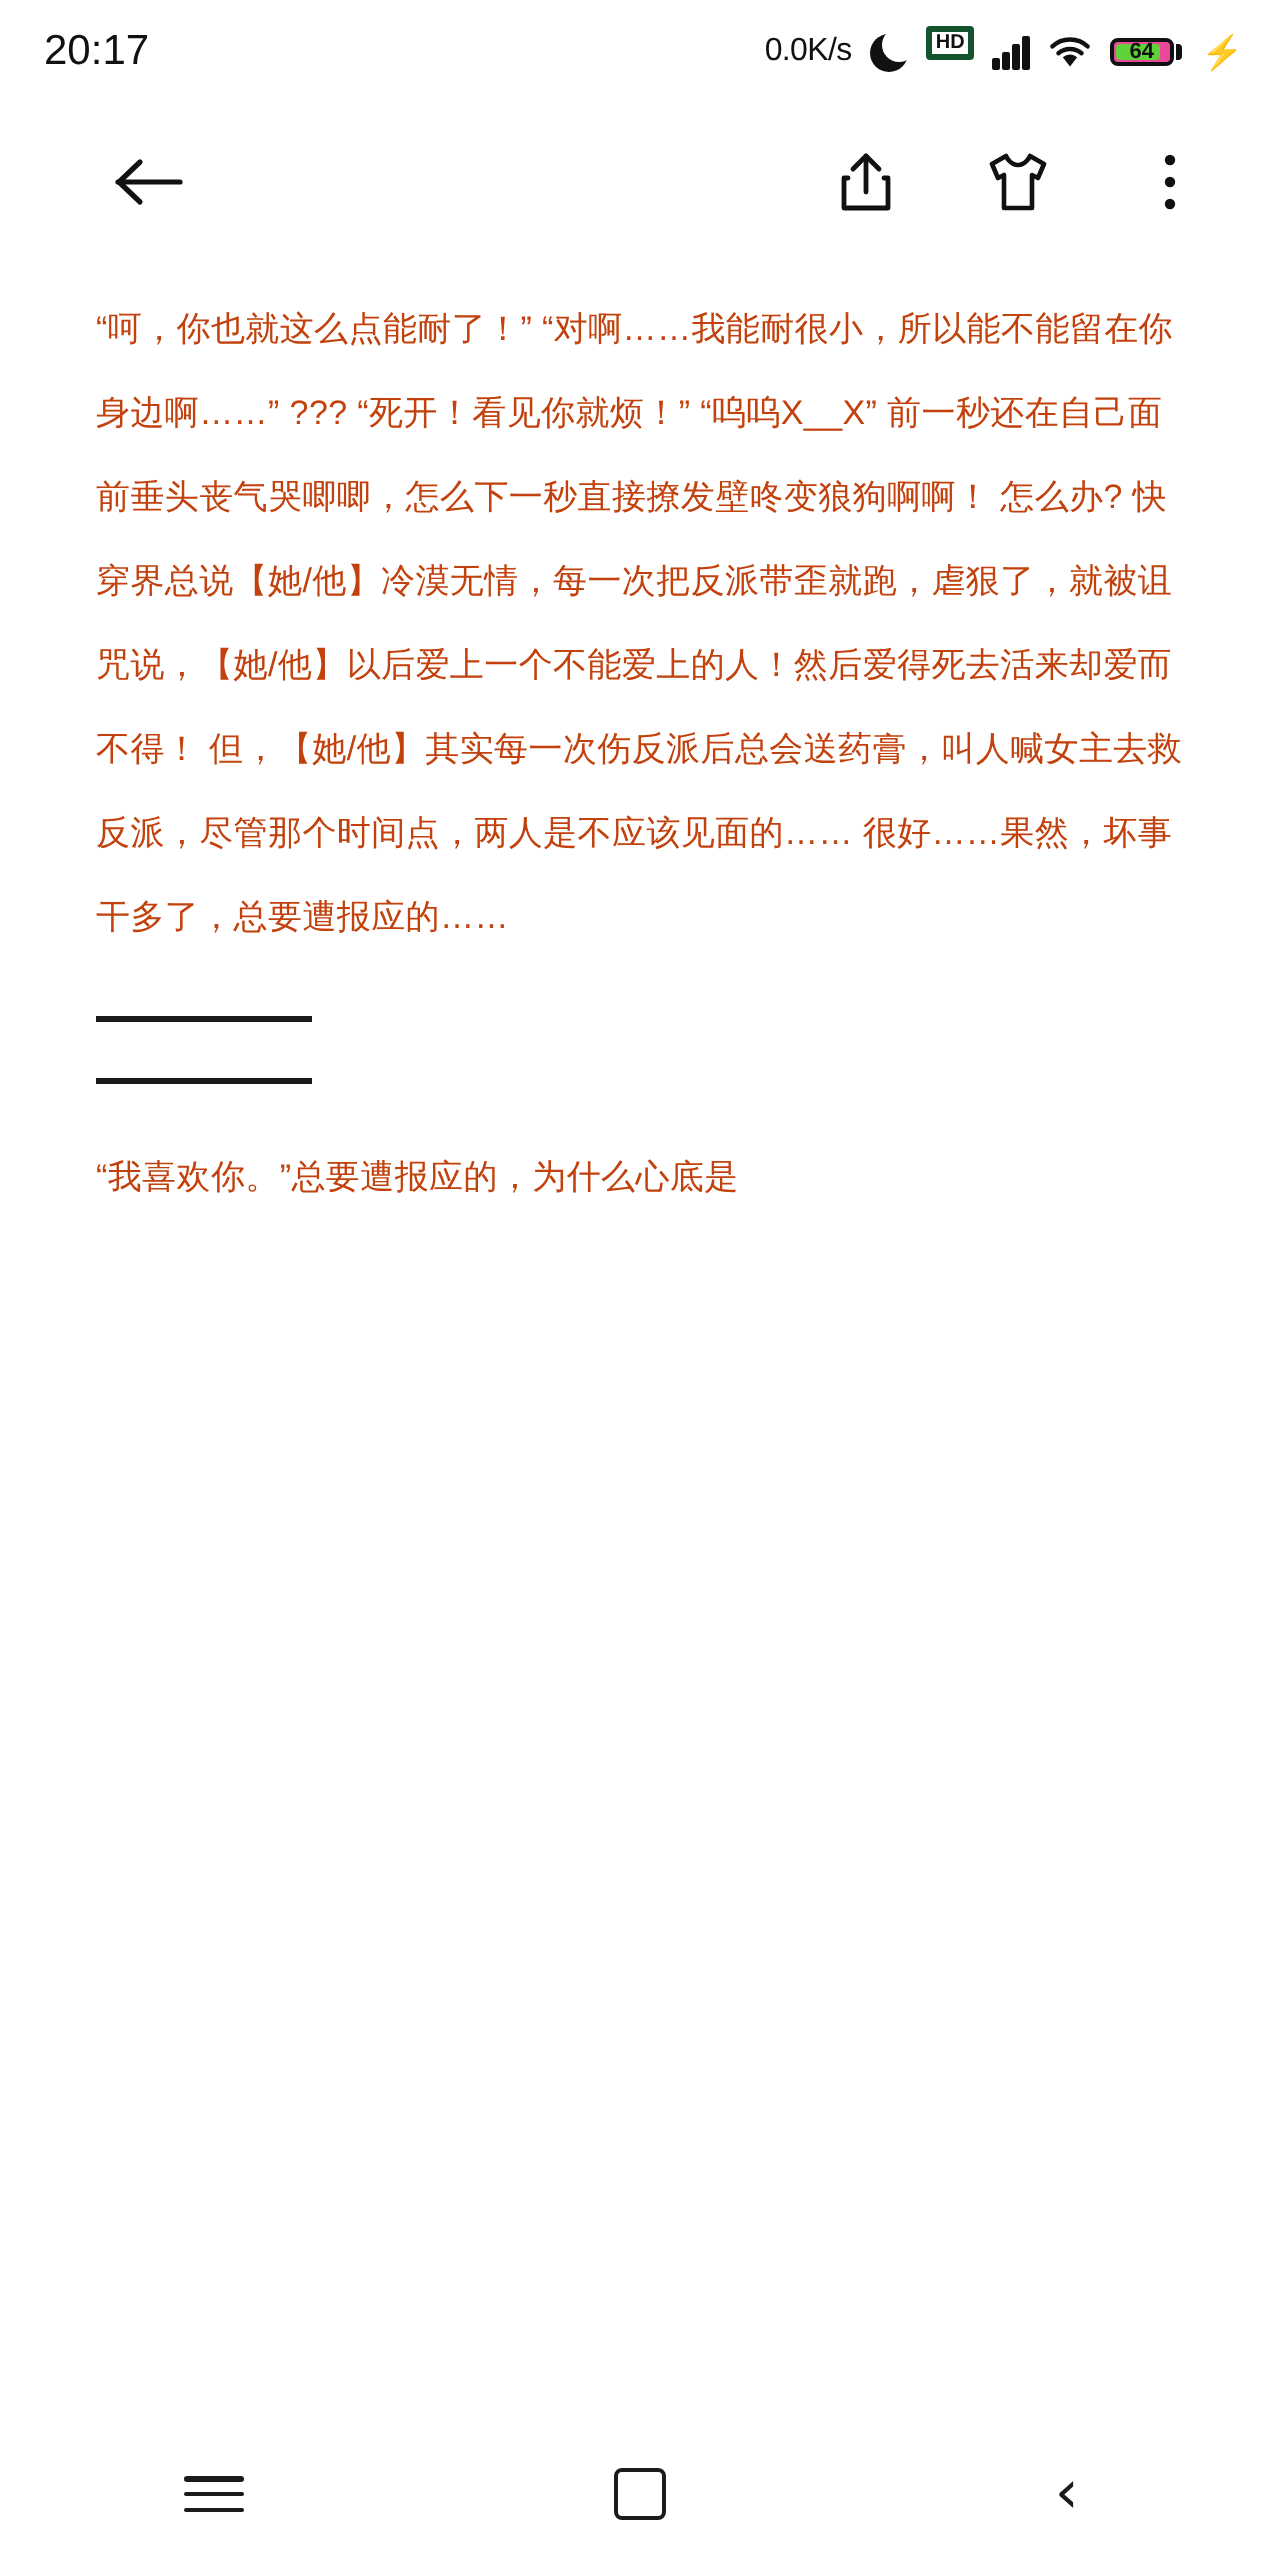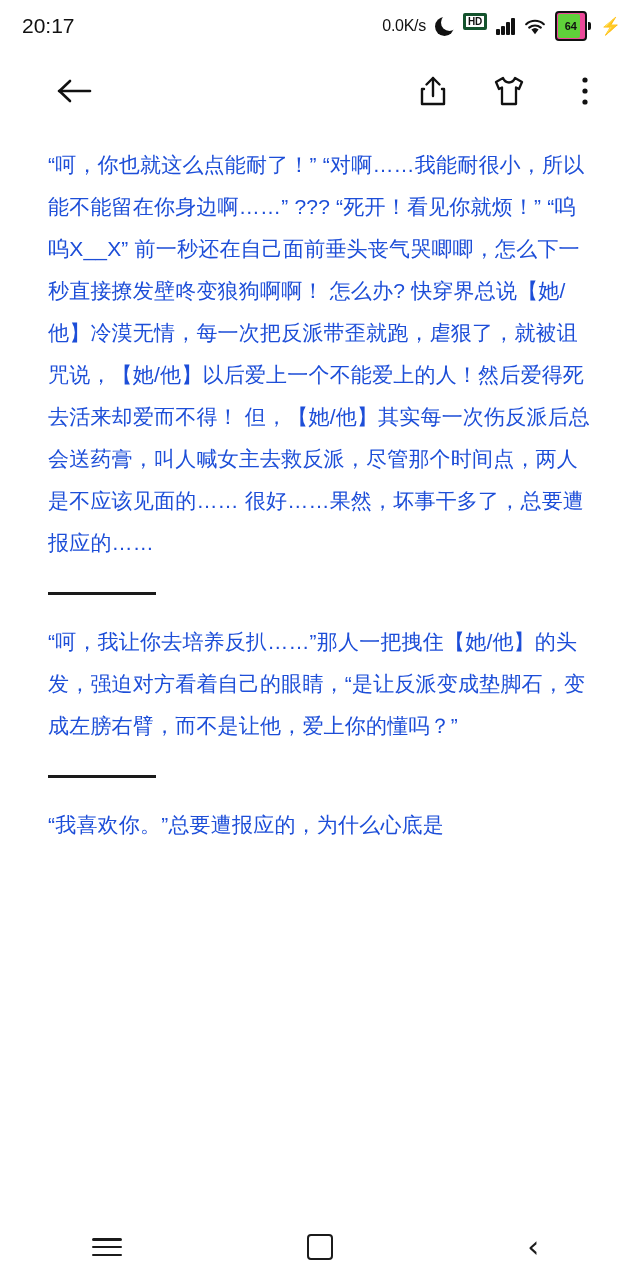--- a/index.html
+++ b/index.html
@@ -96,21 +96,21 @@
     width: 22px;
     height: 18px;
     position: relative;
   }
   .battery {
     display: flex;
     align-items: center;
   }
   .battery-body {
     width: 32px;
-    height: 30px;
+    height: 14px;
     border: 2px solid #111;
     border-radius: 4px;
     position: relative;
     box-sizing: border-box;
     background: #ec4899;
     display: flex;
     align-items: center;
     justify-content: center;
   }
   .battery-fill {
@@ -163,25 +163,25 @@
     gap: 22px;
     margin-right: 6px;
   }
 
   
   .content {
     padding: 14px 48px 0 48px;
     box-sizing: border-box;
   }
   .para {
-    font-size: 21px;
+    font-size: 17px;
     line-height: 42px;
     letter-spacing: 0.2px;
     margin: 0;
-    color: #1d4ed8;
+    color: #c2410c;
     word-break: break-word;
   }
   .divider {
     width: 108px;
     height: 0;
     border-top: 3px solid #1a1a1a;
     margin: 28px 0 26px 0;
   }
 
   
@@ -300,21 +300,20 @@
   <p class="para">“呵，你也就这么点能耐了！”
 “对啊……我能耐很小，所以能不能留在你身边啊……”
 ???
 “死开！看见你就烦！”
 “呜呜X__X”
 前一秒还在自己面前垂头丧气哭唧唧，怎么下一秒直接撩发壁咚变狼狗啊啊！
 怎么办? 快穿界总说【她/他】冷漠无情，每一次把反派带歪就跑，虐狠了，就被诅咒说，【她/他】以后爱上一个不能爱上的人！然后爱得死去活来却爱而不得！
 但，【她/他】其实每一次伤反派后总会送药膏，叫人喊女主去救反派，尽管那个时间点，两人是不应该见面的……
 很好……果然，坏事干多了，总要遭报应的……</p>
   <div class="divider"></div>
-  <p class="para">“呵，我让你去培养反扒……”那人一把拽住【她/他】的头发，强迫对方看着自己的眼睛，“是让反派变成垫脚石，变成左膀右臂，而不是让他，爱上你的懂吗？”</p>
   <div class="divider"></div>
   <p class="para">“我喜欢你。”总要遭报应的，为什么心底是</p>
 </div>
 
 <div class="nav-bar">
   <div class="nav-btn">
     <span class="nav-menu-lines">
         <i></i>
         <i></i>
         <i></i>

